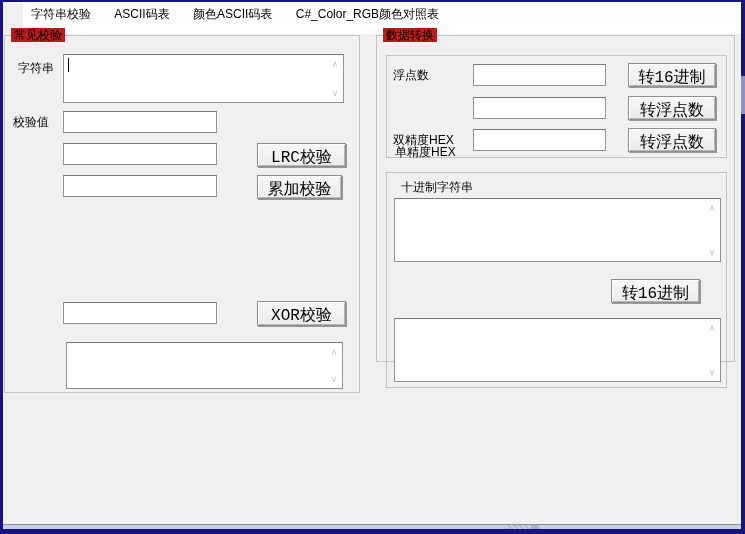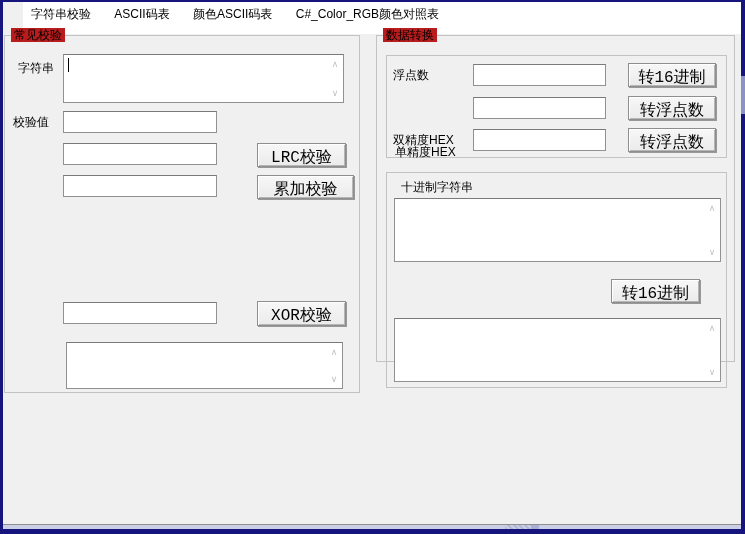--- a/index.html
+++ b/index.html
@@ -66,21 +66,21 @@
       <div id="caret" style="left:5px;top:4px;"></div>
     </div>
 
     <span class="lbl" style="left:8px;top:79px;">校验值</span>
     <input class="tb" style="left: 58px; top: 75px; width: 154px; height: 22px;">
 
     <input class="tb" style="left: 58px; top: 107px; width: 154px; height: 22px;">
     <button class="btn" style="left:252px;top:107px;width:89px;height:24px;">LRC校验</button>
 
     <input class="tb" style="left: 58px; top: 139px; width: 154px; height: 22px;">
-    <button class="btn" style="left:252px;top:139px;width:97px;height:24px;">累加校验</button>
+    <button class="btn" style="left:252px;top:139px;width:85px;height:24px;">累加校验</button>
 
 
     <input class="tb" style="left: 58px; top: 266px; width: 154px; height: 22px;">
     <button class="btn" style="left:252px;top:265px;width:89px;height:25px;">XOR校验</button>
 
     <div class="textwrap" style="left:61px;top:306px;width:277px;height:47px;">
       <textarea class="tb" style=""></textarea>
       <span class="sarrow up">∧</span>
       <span class="sarrow dn">∨</span>
     </div>

